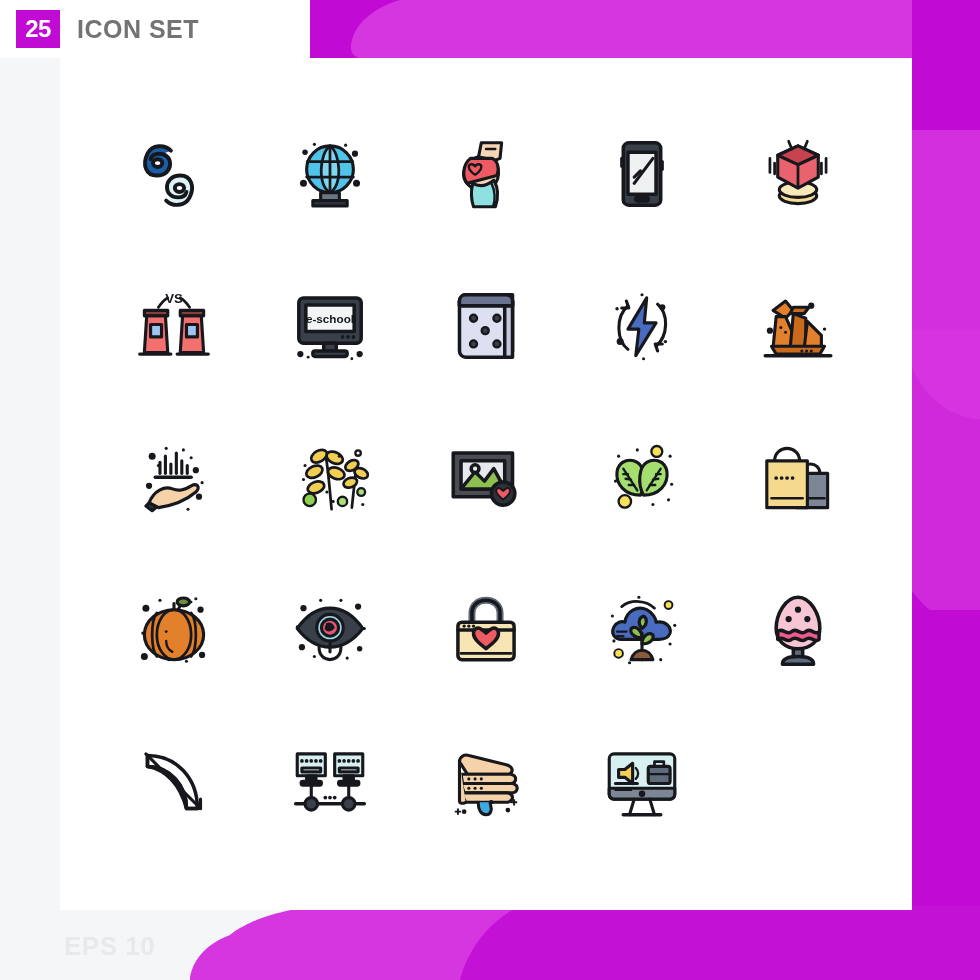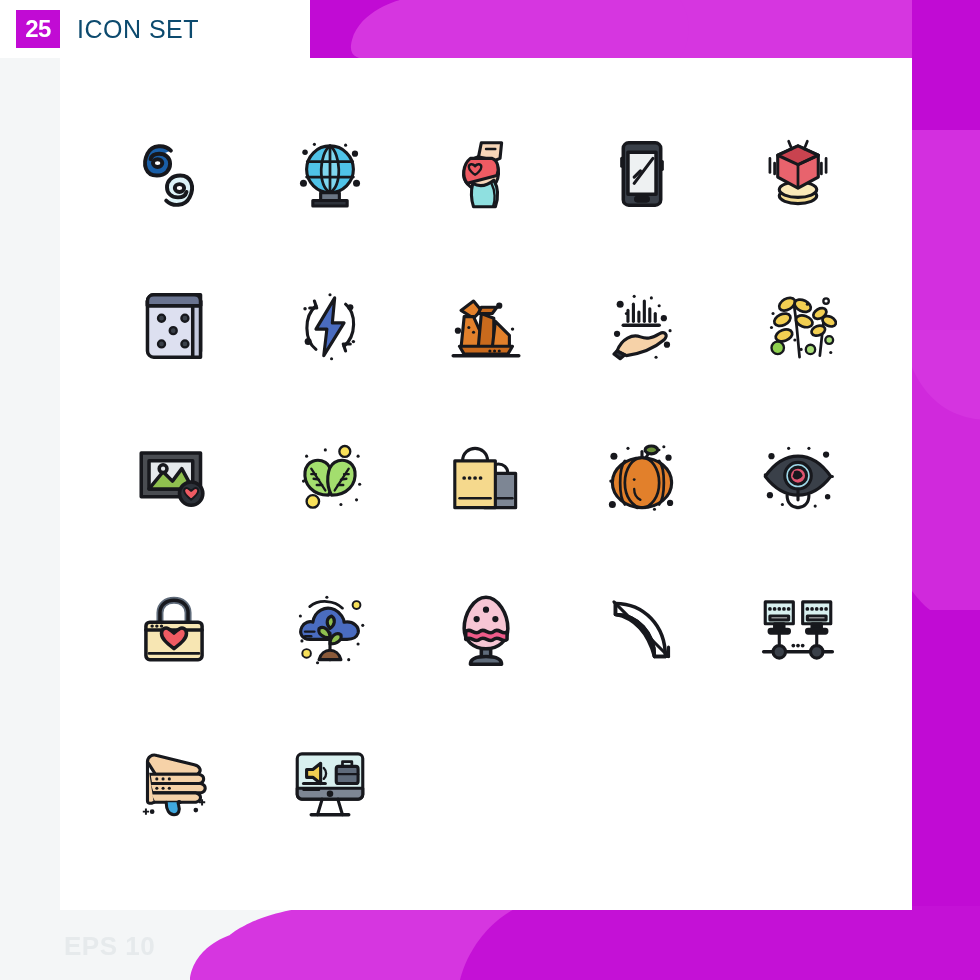--- a/index.html
+++ b/index.html
@@ -34,22 +34,22 @@
     width:44px; height:38px;
     margin-left:16px;
     background:#c10bd4;
     color:#ffffff;
     font-size:24px; font-weight:bold;
     display:flex; align-items:center; justify-content:center;
     letter-spacing:-0.5px;
   }
   .title {
     margin-left:17px;
-    font-size:25px; font-weight:normal;
-    color:#0c4a6e;
+    font-size:25px; font-weight:bold;
+    color:#737373;
     letter-spacing:0.5px;
   }
 
   
   .footer {
     position:absolute;
     left:64px; bottom:18px;
     font-size:26px; font-weight:bold;
     color:#e6eaec;
     letter-spacing:0.5px;
@@ -176,21 +176,58 @@
           <line x1="62" y1="8" x2="58" y2="18"></line>
           <line x1="14" y1="30" x2="14" y2="48"></line>
           <line x1="20" y1="36" x2="20" y2="50"></line>
           <line x1="86" y1="30" x2="86" y2="48"></line>
           <line x1="80" y1="36" x2="80" y2="50"></line>
         </g>
       </g>
     </svg>
   </div>
 
-
+  <div class="cell">
+    <svg width="78" height="78" viewBox="0 0 100 100">
+      <g stroke="#17181d" stroke-width="4" stroke-linejoin="round" stroke-linecap="round">
+        <path d="M30 26 C34 20 38 16 42 14" fill="none" stroke-width="3.5"></path>
+        <path d="M70 26 C66 20 62 16 58 14" fill="none" stroke-width="3.5"></path>
+        <rect x="12" y="30" width="30" height="7" fill="#8e3b3b"></rect>
+        <path d="M15 37 L39 37 L42 84 L12 84 Z" fill="#f4706f"></path>
+        <rect x="20" y="48" width="14" height="16" fill="#9fc4ef"></rect>
+        <rect x="58" y="30" width="30" height="7" fill="#8e3b3b"></rect>
+        <path d="M61 37 L85 37 L88 84 L58 84 Z" fill="#f4706f"></path>
+        <rect x="66" y="48" width="14" height="16" fill="#9fc4ef"></rect>
+        <line x1="6" y1="86" x2="46" y2="86"></line>
+        <line x1="54" y1="86" x2="94" y2="86"></line>
+      </g>
+      <text x="50" y="20" text-anchor="middle" font-family="Liberation Sans, sans-serif" font-size="17" font-weight="bold" fill="#17181d">VS</text>
+    </svg>
+  </div>
+
+  <div class="cell">
+    <svg width="78" height="78" viewBox="0 0 100 100">
+      <g stroke="#17181d" stroke-width="4.5" stroke-linejoin="round" stroke-linecap="round">
+        <rect x="10" y="14" width="80" height="58" rx="6" fill="#3a4049"></rect>
+        <rect x="19" y="23" width="62" height="34" fill="#f2f4f5"></rect>
+        <rect x="42" y="72" width="16" height="10" fill="#3a4049"></rect>
+        <rect x="28" y="82" width="44" height="7" rx="3" fill="#3a4049"></rect>
+      </g>
+      <g fill="#17181d">
+        <circle cx="66" cy="64" r="2.4"></circle>
+          <circle cx="73" cy="64" r="2.4"></circle>
+          <circle cx="80" cy="64" r="2.4"></circle>
+        <circle cx="12" cy="86" r="4"></circle>
+          <circle cx="88" cy="86" r="4"></circle>
+        <circle cx="22" cy="90" r="1.8"></circle>
+          <circle cx="78" cy="92" r="1.8"></circle>
+      </g>
+      <text x="50" y="46" text-anchor="middle" font-family="Liberation Sans, sans-serif" font-size="15" font-weight="bold" fill="#17181d">e-school</text>
+    </svg>
+  </div>
 
   <div class="cell">
     <svg width="78" height="78" viewBox="0 0 100 100">
       <g stroke="#17181d" stroke-width="4.5" stroke-linejoin="round" stroke-linecap="round">
         <rect x="16" y="10" width="68" height="80" rx="8" fill="#dde0f0"></rect>
         <path d="M74 10 L84 10 L84 90 L74 90 Z" fill="#c4c9de"></path>
         <path d="M16 18 L84 18 L84 24 L16 24 Z" fill="#6a7490"></path>
         <path d="M16 18 C16 13 20 10 24 10 L76 10 C80 10 84 13 84 18 L84 24 L16 24 Z" fill="#6a7490"></path>
       </g>
       <g fill="#3a4049" stroke="#17181d" stroke-width="3">

